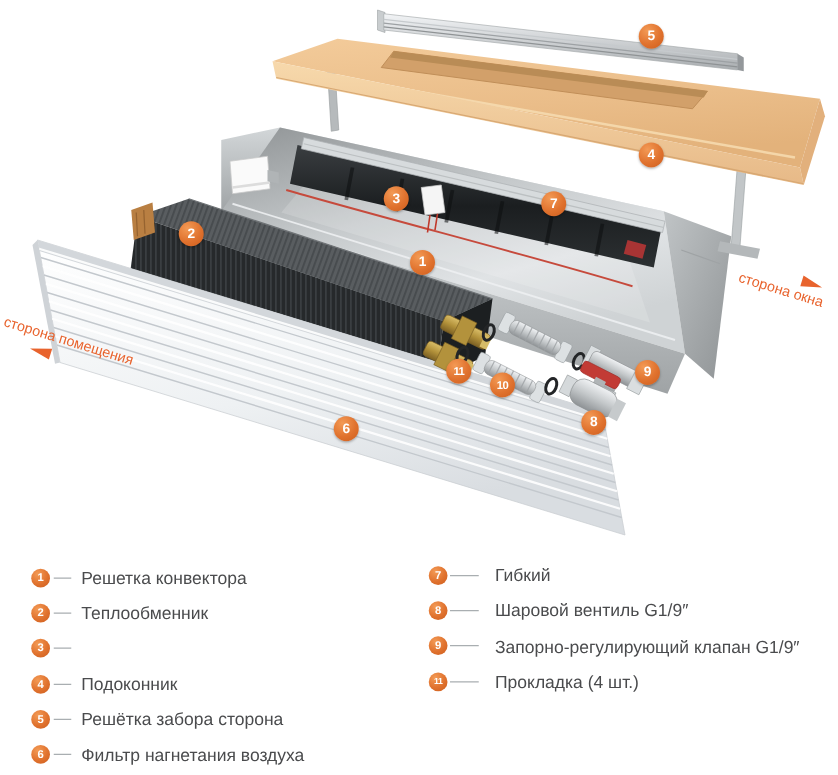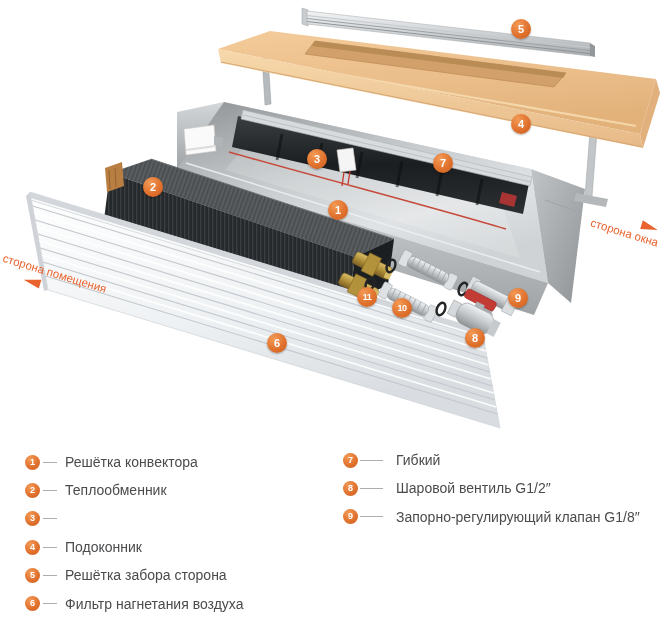--- a/index.html
+++ b/index.html
@@ -266,21 +266,21 @@
   </div>
   <div class="side-label side-left">
     <span>сторона помещения</span>
     <div class="arrow-row-l"><span class="tri-left"></span></div>
   </div>
 
   <div class="legend-col col-left" style="left:25px;top:448px">
     <div class="lrow">
       <span class="badge">1</span>
       <span class="dash"></span>
-      <span class="ltext">Решётка конвектора</span>
+      <span class="ltext">Решетка конвектора</span>
     </div>
     <div class="lrow">
       <span class="badge">2</span>
       <span class="dash"></span>
       <span class="ltext">Теплообменник</span>
     </div>
     <div class="lrow">
       <span class="badge">3</span>
       <span class="dash"></span>
     </div>
@@ -303,22 +303,27 @@
 
   <div class="legend-col col-right" style="left:343px;top:446px">
     <div class="lrow">
       <span class="badge">7</span>
       <span class="dash"></span>
       <span class="ltext">Гибкий</span>
     </div>
     <div class="lrow">
       <span class="badge">8</span>
       <span class="dash"></span>
-      <span class="ltext">Шаровой вентиль G1/2″</span>
+      <span class="ltext">Шаровой вентиль G1/9″</span>
     </div>
     <div class="lrow">
       <span class="badge">9</span>
       <span class="dash"></span>
-      <span class="ltext">Запорно-регулирующий клапан G1/8″</span>
+      <span class="ltext">Запорно-регулирующий клапан G1/9″</span>
+    </div>
+    <div class="lrow">
+      <span class="badge two">11</span>
+      <span class="dash"></span>
+      <span class="ltext">Прокладка (4 шт.)</span>
     </div>
   </div>
 
 </div>
 
 </body></html>

